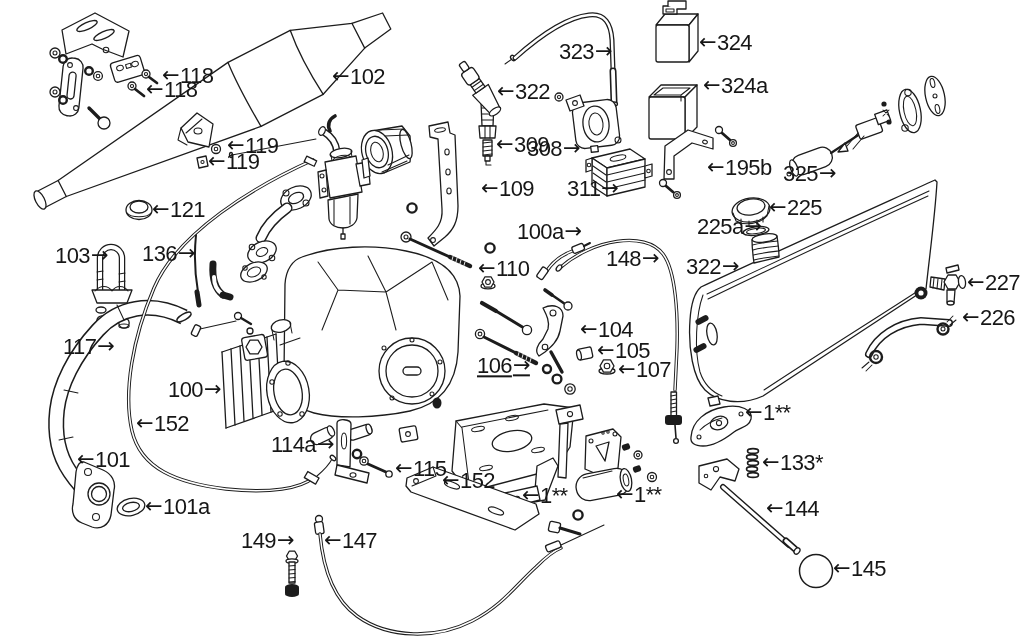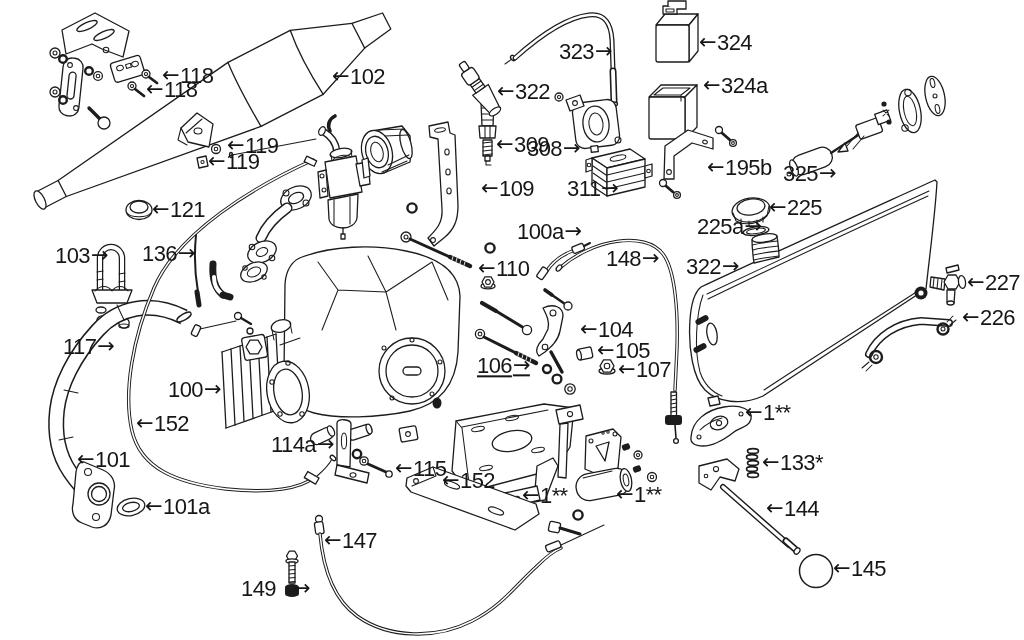--- a/index.html
+++ b/index.html
@@ -642,21 +642,21 @@
         <span class="arr">→</span>
       </div>
       <div class="lbl" style="left: 76px; top: 461px;">
         <span class="arr">←</span>
         <span>101</span>
       </div>
       <div class="lbl" style="left: 144px; top: 508px;">
         <span class="arr">←</span>
         <span>101a</span>
       </div>
-      <div class="lbl" style="left: 241px; top: 590px; gap: 16px;">
+      <div class="lbl" style="left: 241px; top: 542px;">
         <span>149</span>
         <span class="arr">→</span>
       </div>
       <div class="lbl" style="left: 323px; top: 542px;">
         <span class="arr">←</span>
         <span>147</span>
       </div>
       <div class="lbl" style="left: 394px; top: 470px;">
         <span class="arr">←</span>
         <span>115</span>

